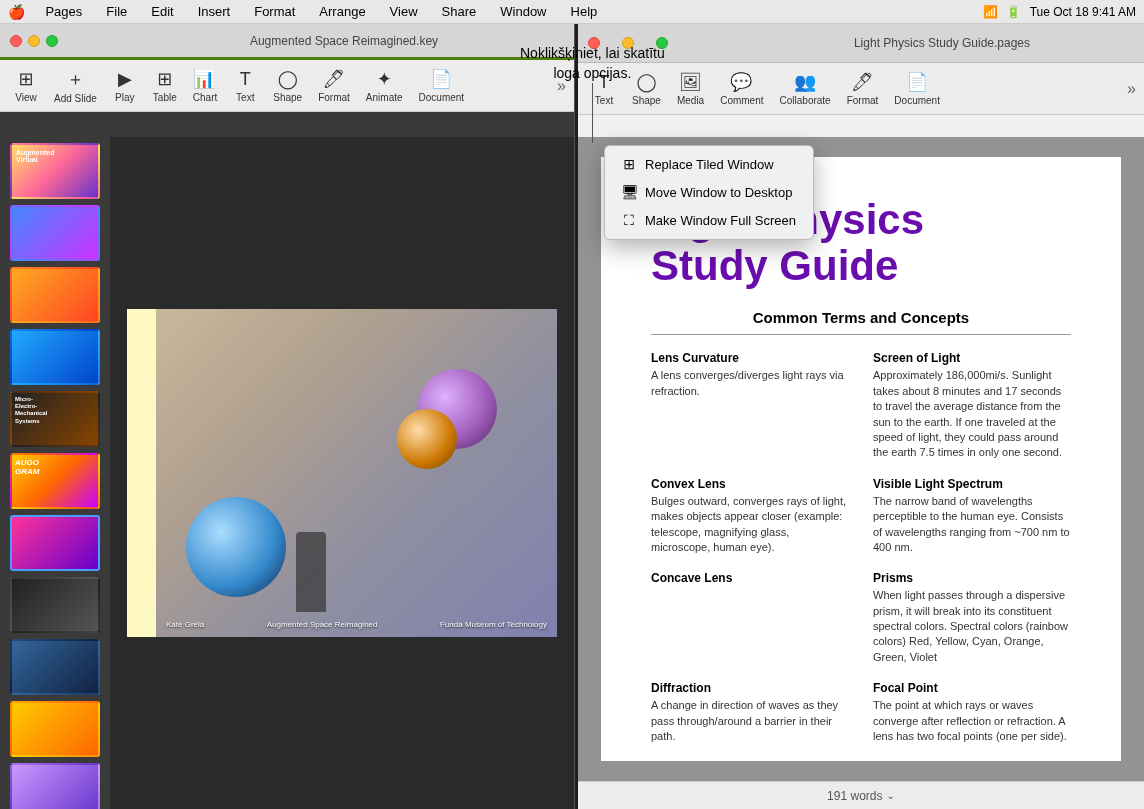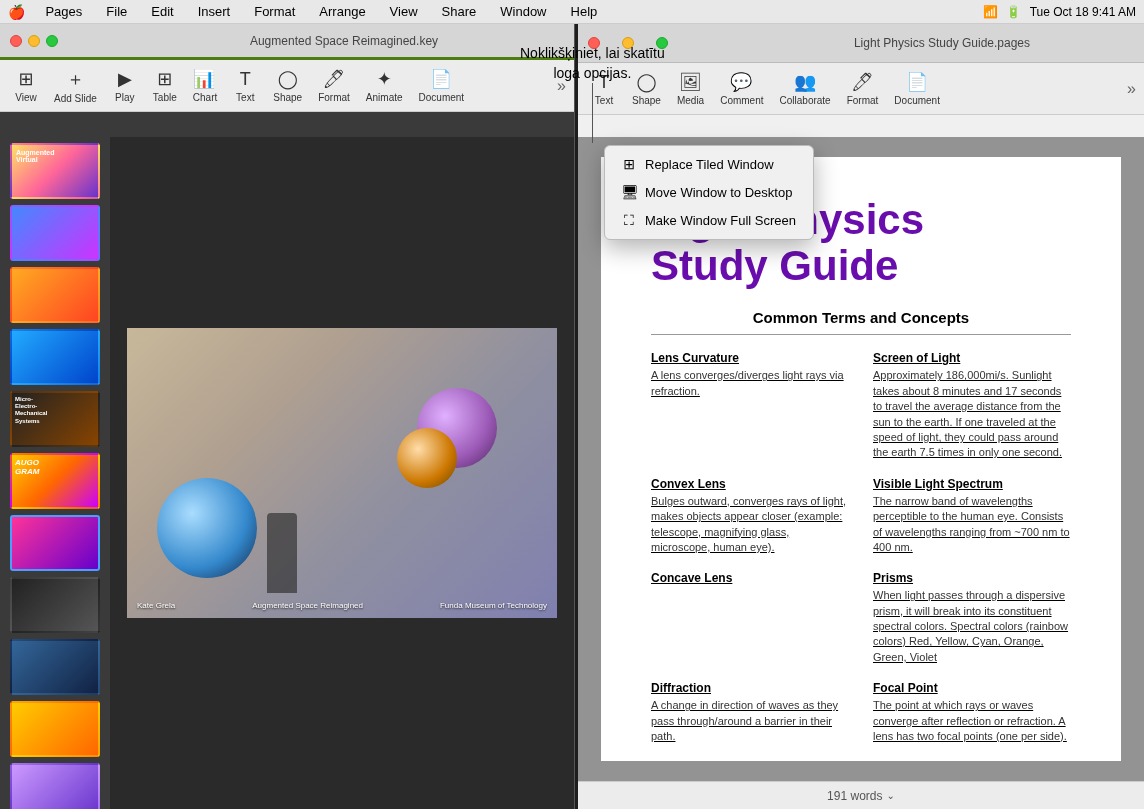--- a/index.html
+++ b/index.html
@@ -158,24 +158,25 @@
       left: 110px;
       right: 0;
       bottom: 0;
       background: #2a2a2a;
       display: flex;
       align-items: center;
       justify-content: center;
     }
     .slide-canvas {
       width: 430px;
-      height: 290px;
-      background: #ffffff;
+      height: 328px;
+      background: #fef9c3;
       position: relative;
       overflow: hidden;
+      padding-left: 29px;
     }
     .slide-image-fill {
       width: 100%;
       height: 100%;
       background: linear-gradient(135deg, #c8b89a 0%, #b0a090 30%, #9090a0 60%, #8080b0 100%);
       position: relative;
     }
     .slide-caption {
       position: absolute;
       bottom: 8px;
@@ -253,21 +254,20 @@
     }
     .doc-divider {
       border: none;
       border-top: 1px solid #999;
       margin: 8px 0 16px 0;
     }
     .doc-cols {
       display: grid;
       grid-template-columns: 1fr 1fr;
       gap: 16px 24px;
-      text-decoration: underline;
     }
     .doc-term {
       font-size: 12px;
       font-weight: 700;
       color: #000;
       margin-bottom: 3px;
     }
     .doc-def {
       font-size: 11px;
       color: #333;

